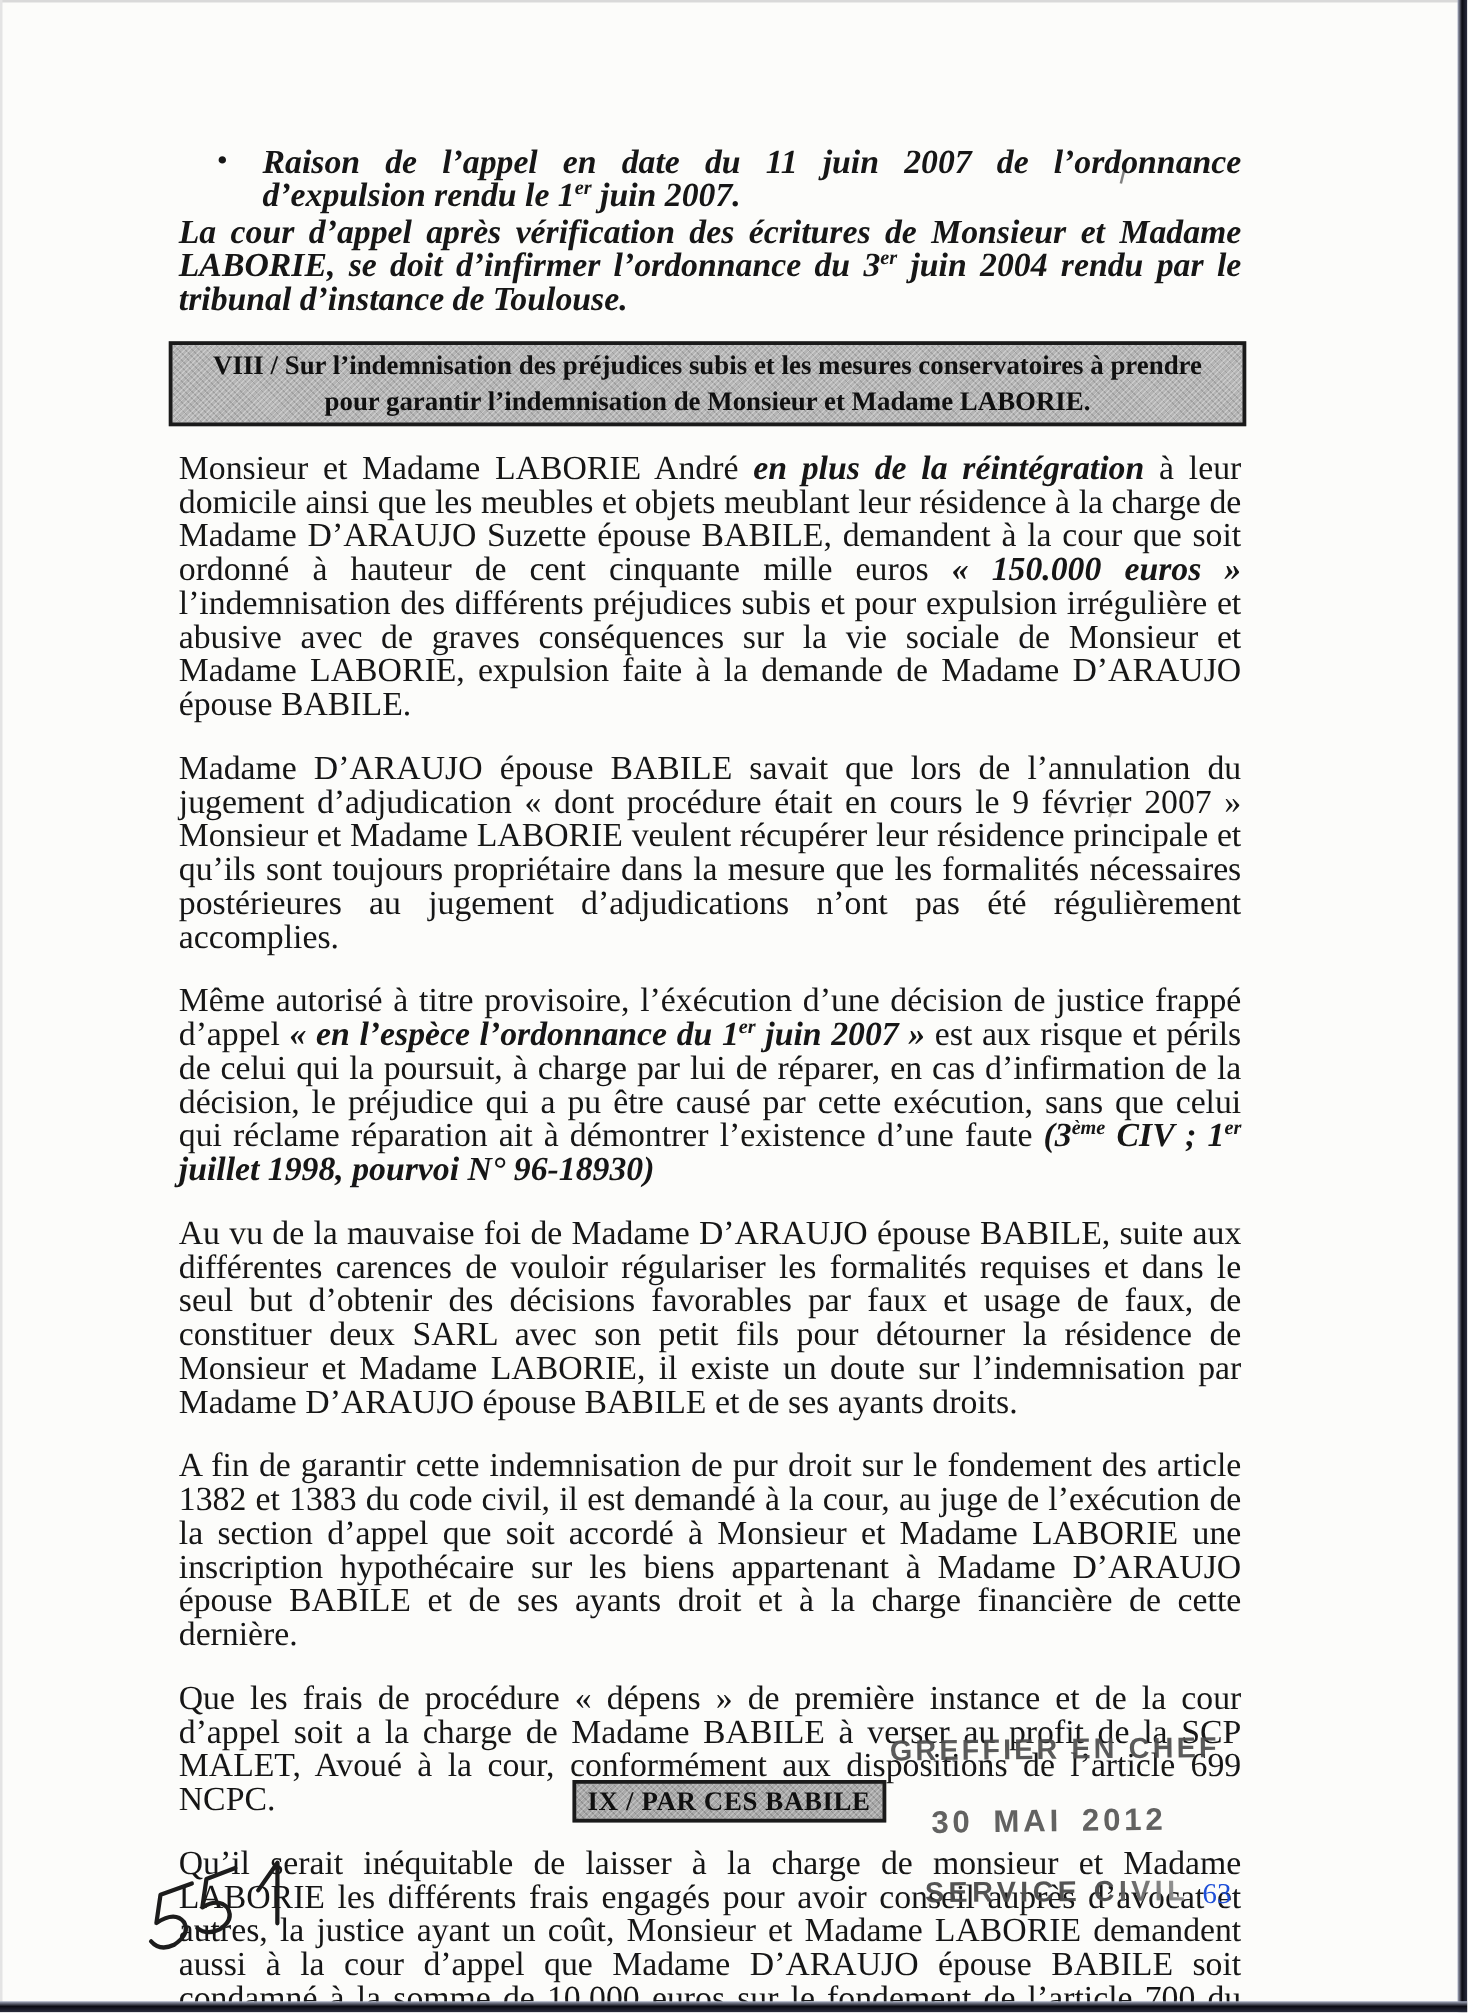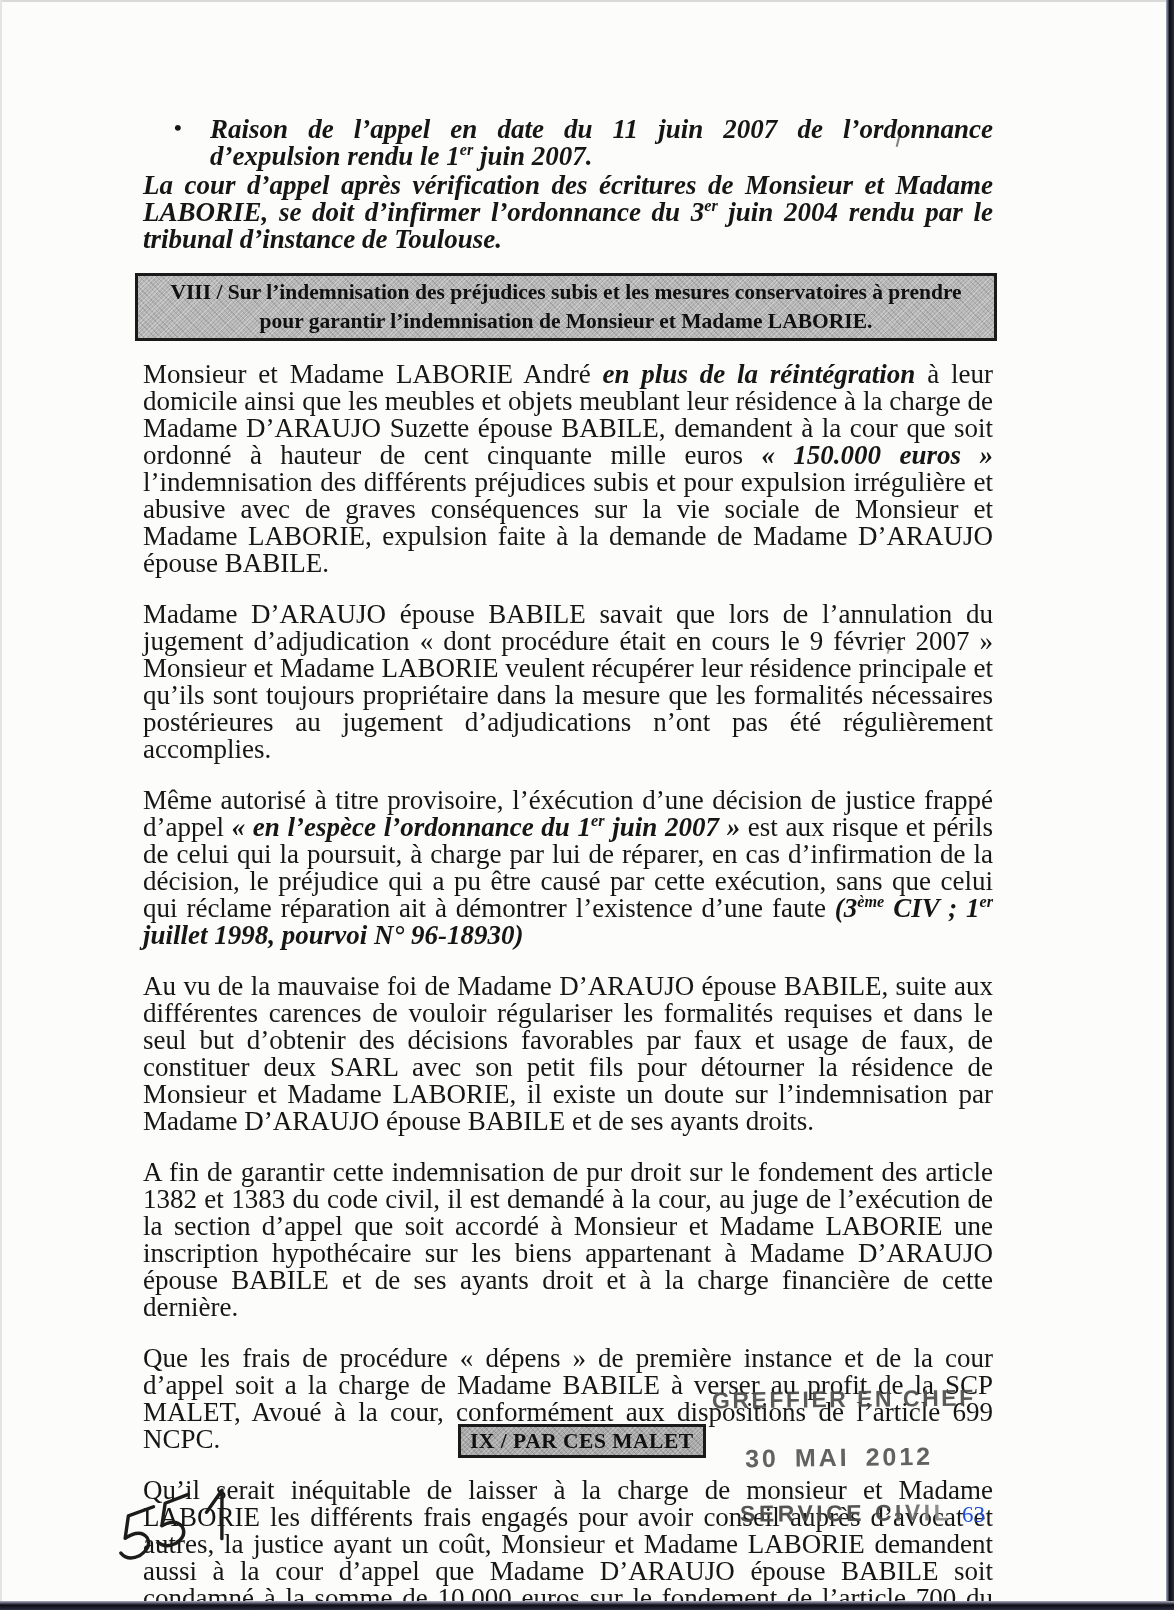--- a/index.html
+++ b/index.html
@@ -83,21 +83,21 @@
     <p class="bp"><span>Au vu de la mauvaise foi de Madame D’ARAUJO épouse BABILE, suite aux différentes carences de vouloir régulariser les formalités requises et dans le seul but d’obtenir des décisions favorables par faux et usage de faux, de constituer deux SARL avec son petit fils pour détourner la résidence de Monsieur et Madame LABORIE, il existe un doute sur l’indemnisation par Madame D’ARAUJO épouse BABILE et de ses ayants droits.</span></p>
 
     <p class="bp"><span>A fin de garantir cette indemnisation de pur droit sur le fondement des article 1382 et 1383 du code civil, il est demandé à la cour, au juge de l’exécution de la section d’appel que soit accordé à Monsieur et Madame LABORIE une inscription hypothécaire sur les biens appartenant à Madame D’ARAUJO épouse BABILE et de ses ayants droit et à la charge financière de cette dernière.</span></p>
 
     <p class="bp"><span>Que les frais de procédure « dépens » de première instance et de la cour d’appel soit a la charge de Madame BABILE à verser au profit de la SCP MALET, Avoué à la cour, conformément aux dispositions de l’article 699 NCPC.</span></p>
 
     <p class="bp"><span>Qu’il serait inéquitable de laisser à la charge de monsieur et Madame LABORIE les différents frais engagés pour avoir conseil auprès d’avocat et autres, la justice ayant un coût, Monsieur et Madame LABORIE demandent aussi à la cour d’appel que Madame D’ARAUJO épouse BABILE soit condamné à la somme de 10.000 euros sur le fondement de l’article 700 du NCPC.</span></p>
 
   </div>
 
-  <div class="motifs-box">IX / PAR CES MALET</div>
+  <div class="motifs-box">IX / PAR CES BABILE</div>
 
   <div class="stamp stamp-1">GREFFIER EN CHEF</div>
   <div class="stamp stamp-2">30 MAI 2012</div>
   <div class="stamp stamp-3">SERVICE CIVIL</div>
 
   <div class="page-number">63</div>
 
   <svg class="handwriting" width="130" height="95" viewBox="0 0 130 95" aria-label="551">
     <g transform="rotate(-7 65 48)" fill="none" stroke="#1c1c1c" stroke-width="3.4" stroke-linecap="round" stroke-linejoin="round">
       <path d="M44 26 L18 32 L12 54 Q28 46 34 56 Q38 66 24 73 Q12 77 6 68"></path>

